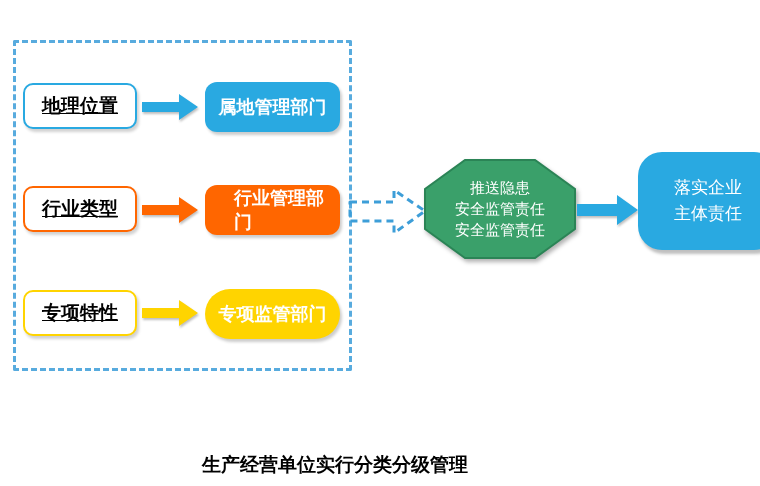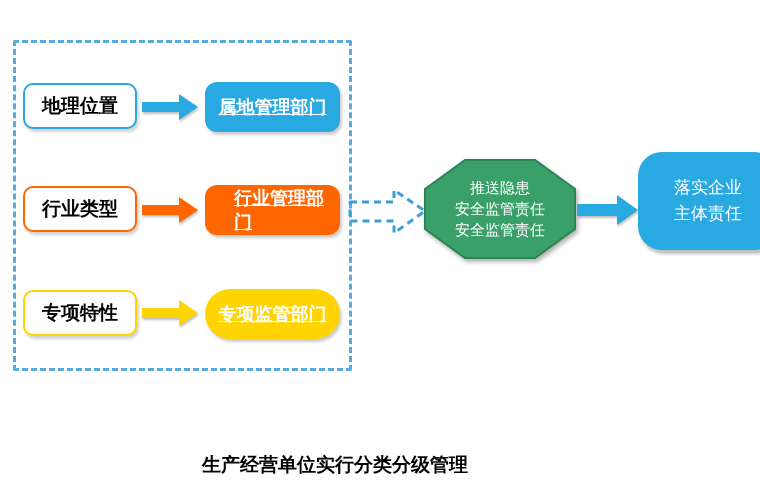--- a/index.html
+++ b/index.html
@@ -11,31 +11,31 @@
   .dashed-box{
     position:absolute;left:13px;top:40px;width:339px;height:331px;
     border:3px dashed #58ABDE;border-radius:2px;box-sizing:border-box;background:transparent;
   }
   
   .src-box{
     position:absolute;left:23px;width:114px;height:46px;background:#ffffff;
     border-radius:10px;display:flex;align-items:center;justify-content:center;
     font-size:19px;font-weight:bold;color:#000;box-sizing:border-box;
     box-shadow:2px 3px 3px rgba(0,0,0,0.18);
+    text-decoration:underline;
   }
   .src-box.b-blue{border:2px solid #29A9E1;}
   .src-box.b-orange{border:2px solid #FF6600;}
   .src-box.b-yellow{border:2px solid #FFD400;}
   
   .tgt-box{
     position:absolute;left:205px;width:135px;height:50px;border-radius:12px;
     display:flex;align-items:center;justify-content:center;
     font-size:18px;font-weight:bold;color:#ffffff;box-sizing:border-box;
     box-shadow:2px 3px 3px rgba(0,0,0,0.2);
-    text-decoration:underline;
   }
   .tgt-box.f-blue{background:#29A9E1;}
   .tgt-box.f-orange{background:#FF6600;padding-left:29px;}
   .tgt-box.f-yellow{background:#FFD400;}
   .row1-src{top:83px;} .row1-tgt{top:82px;}
   .row2-src{top:186px;} .row2-tgt{top:185px;}
   .row3-src{top:290px;} .row3-tgt{top:289px;border-radius:25px;}
   .arrow-svg{position:absolute;left:142px;width:58px;height:28px;filter:drop-shadow(1px 2px 1px rgba(0,0,0,0.25));}
   .row1-arrow{top:93px;} .row2-arrow{top:196px;} .row3-arrow{top:299px;}
   

